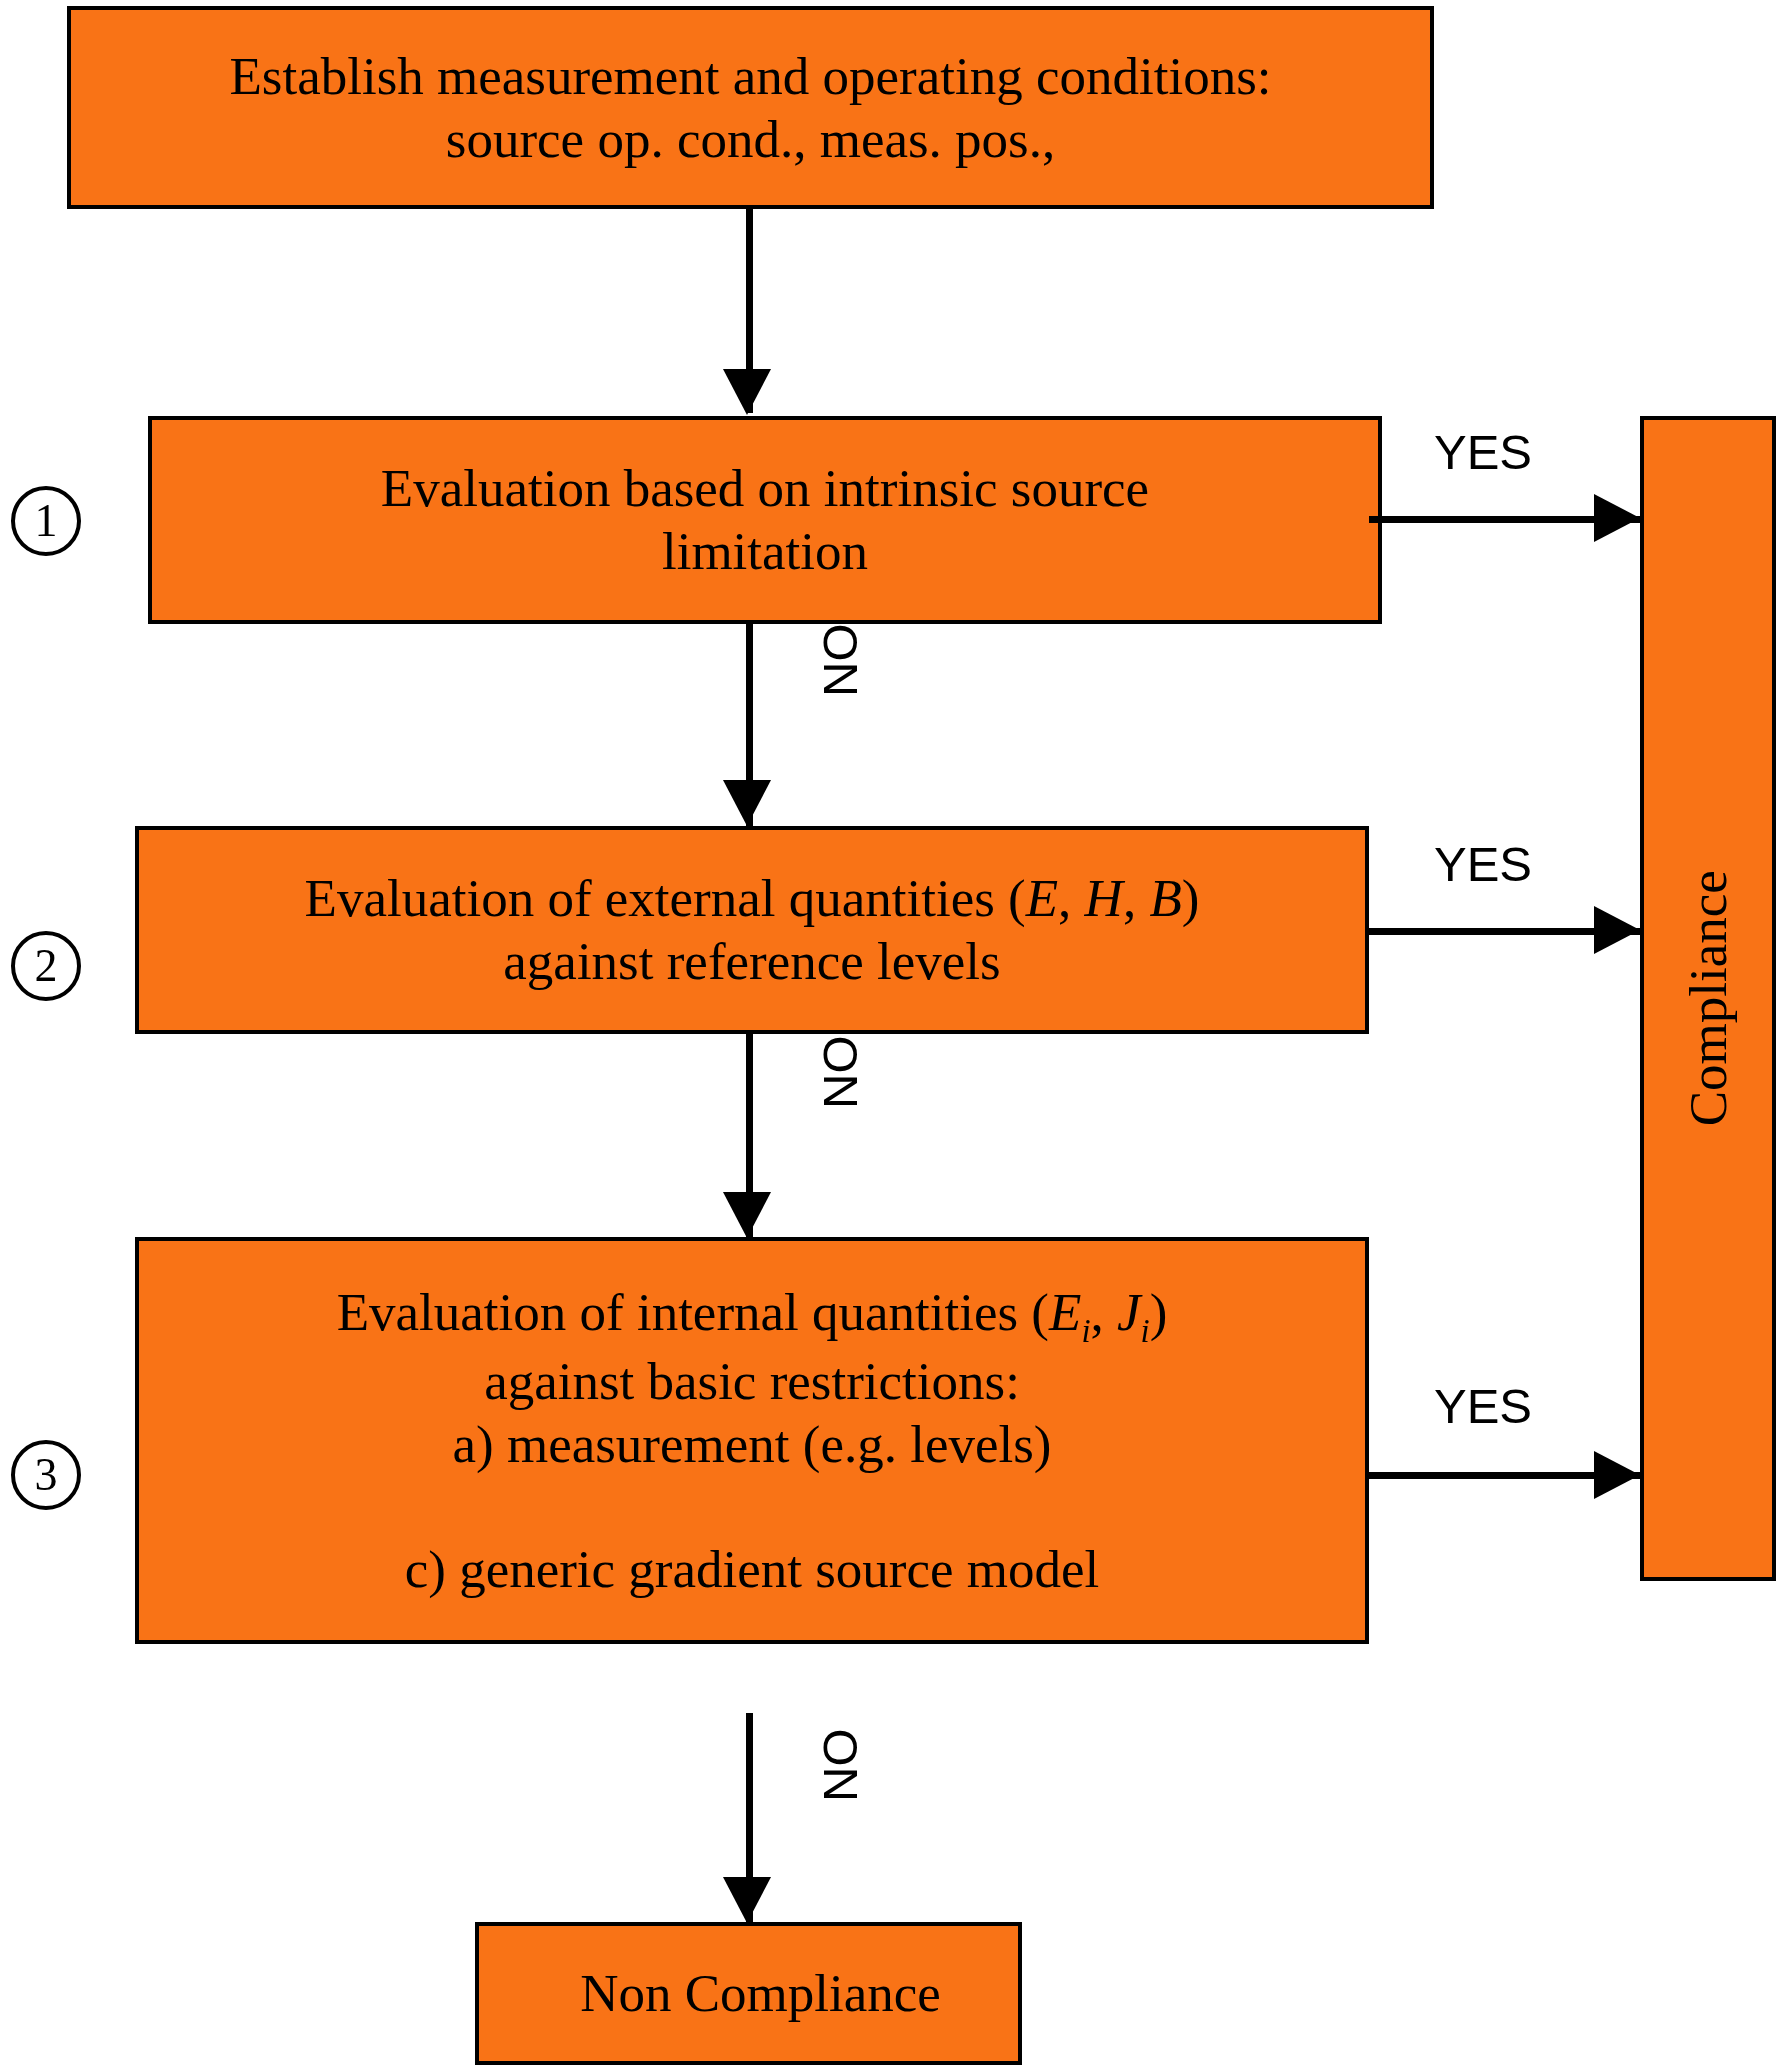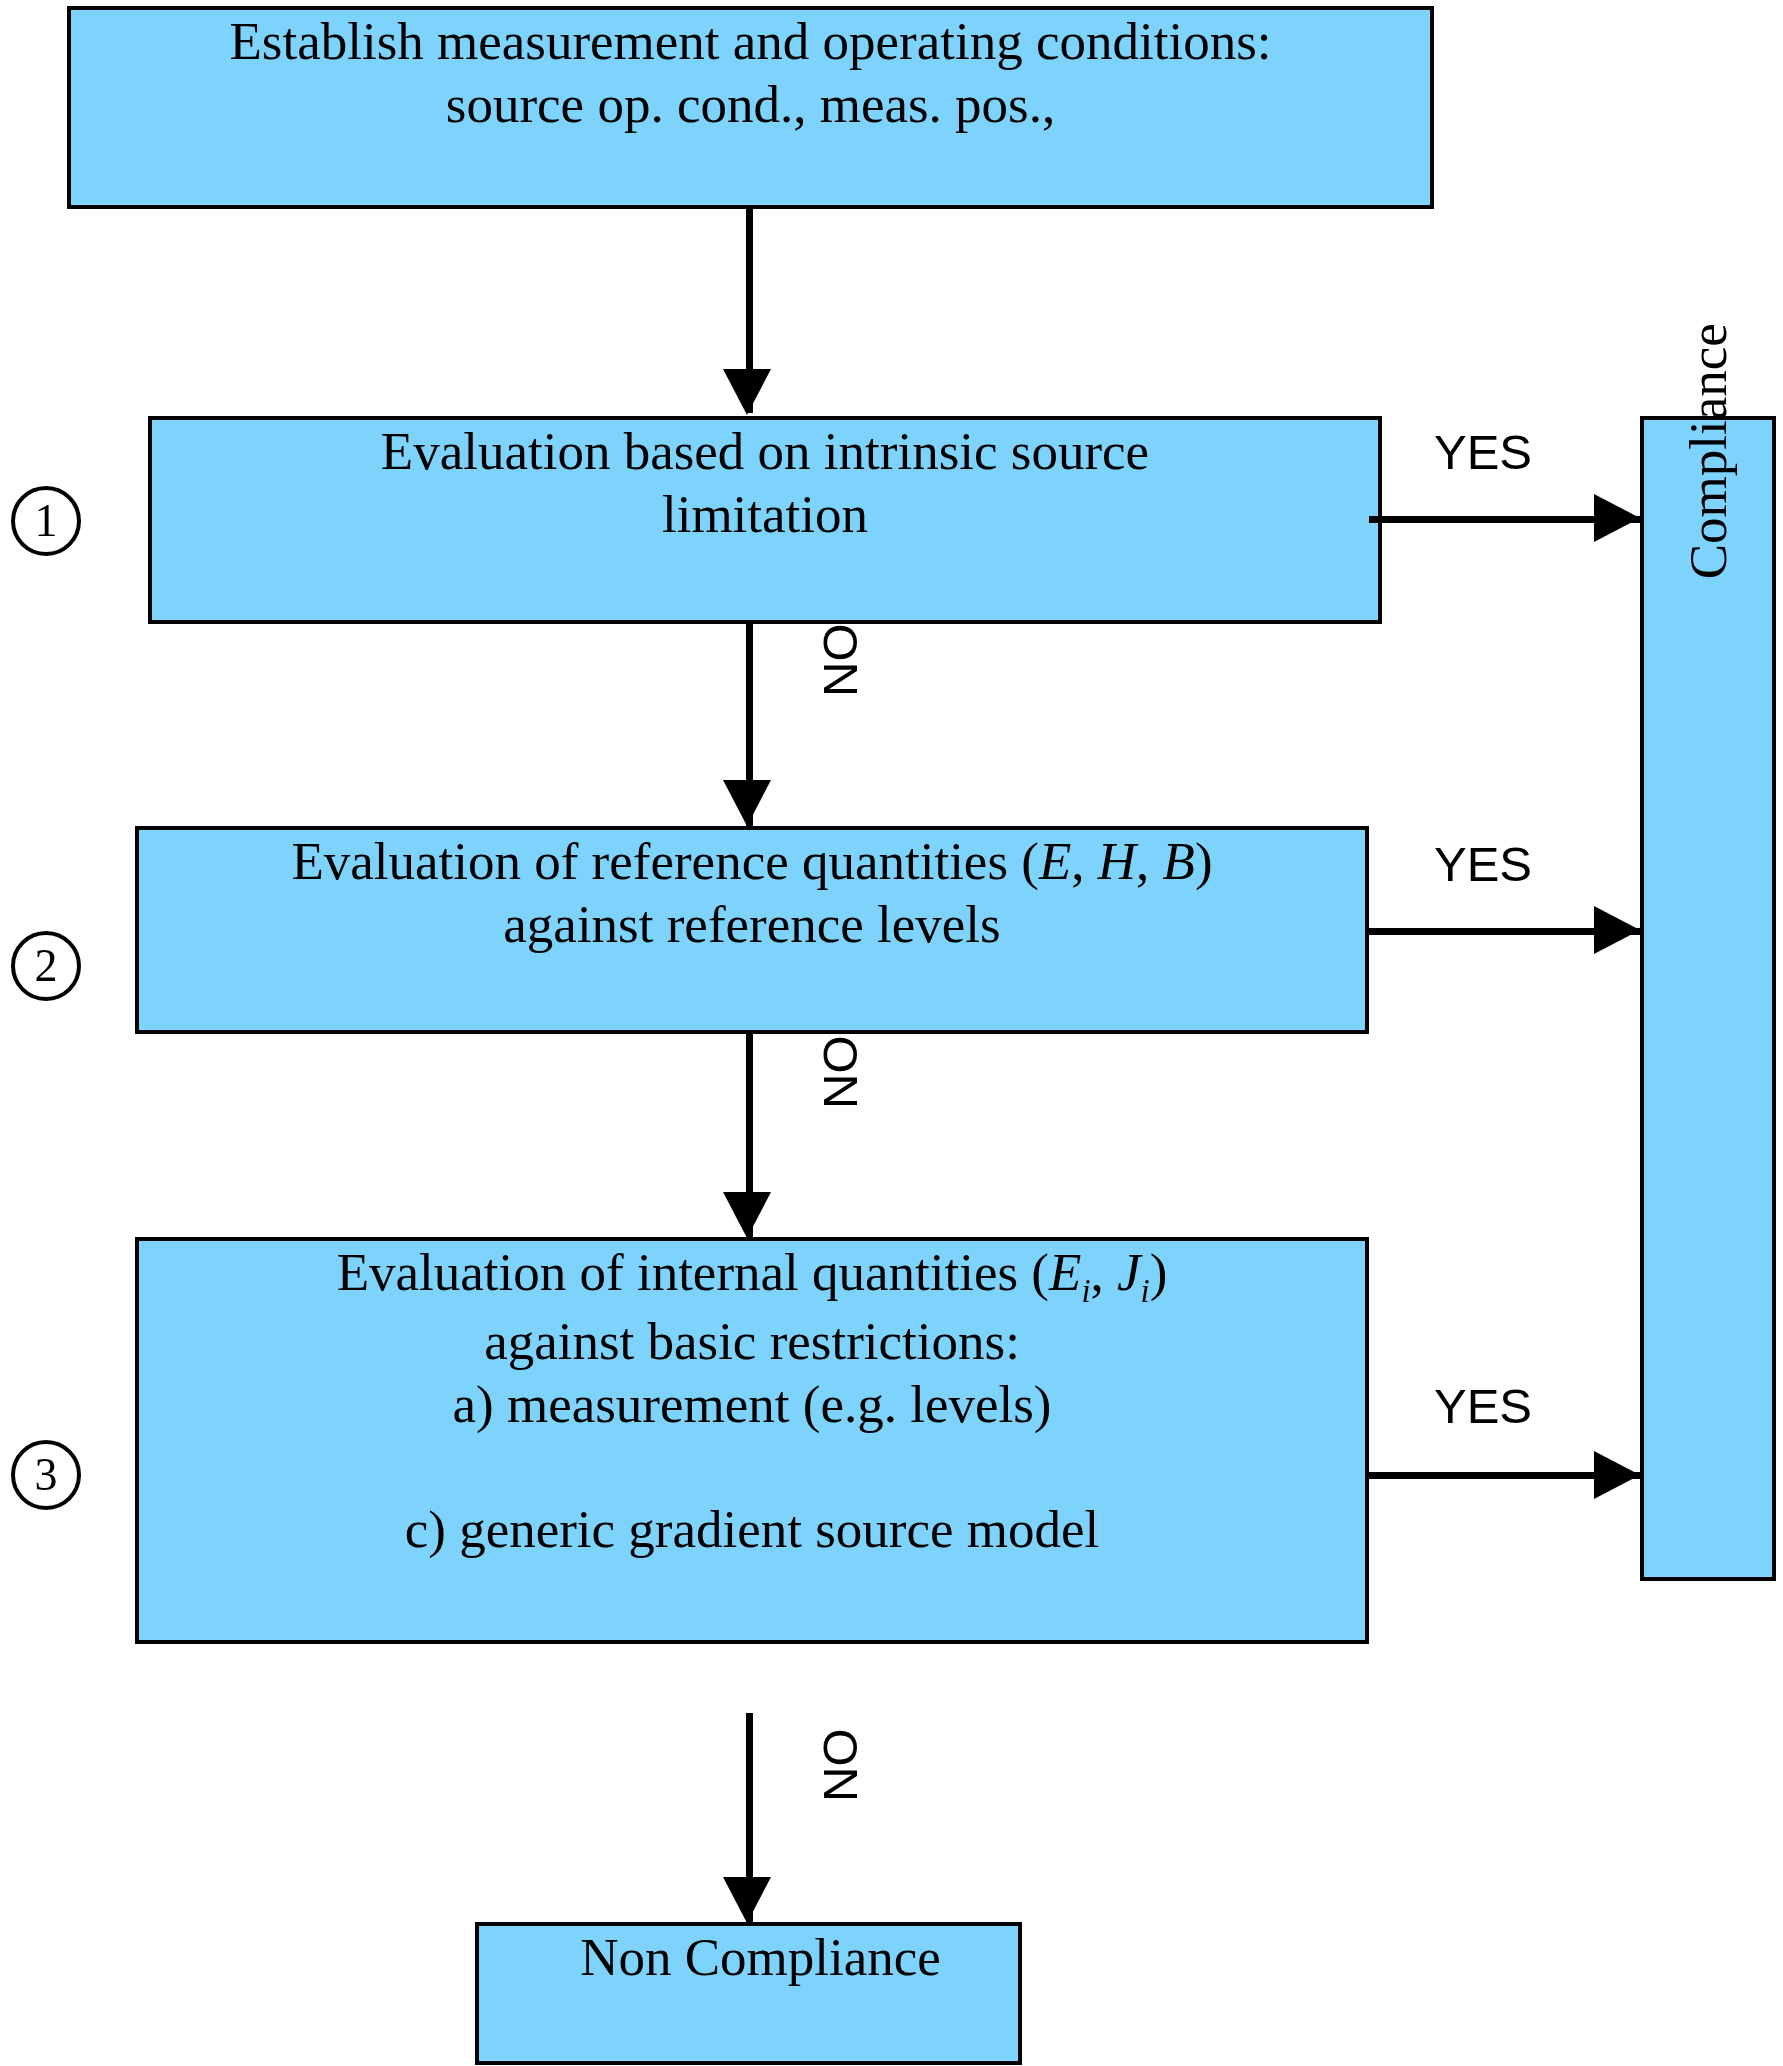--- a/index.html
+++ b/index.html
@@ -12,23 +12,23 @@
     width: 1783px;
     height: 2066px;
     background: #ffffff;
     font-family: "Liberation Serif", "DejaVu Serif", serif;
     overflow: hidden;
   }
   .node {
     position: absolute;
     box-sizing: border-box;
     border: 4.8px solid #000000;
-    background: #7dd3fc;
+    background: #f97316;
     display: flex;
-    align-items: flex-start;
+    align-items: center;
     justify-content: center;
     text-align: center;
     color: #000000;
     line-height: 1.18;
   }
   .node .txt {
     display: block;
     width: 100%;
     padding: 0 14.3px;
     white-space: pre-line;
@@ -180,21 +180,21 @@
   <div class="arrow-right" id="a-yes-1"></div>
 
   <div class="edge-label vertical" id="lbl-no-1">NO</div>
   <div class="vline" id="v-1-2"></div>
   <div class="arrow-down" id="a-1-2"></div>
 
   <div class="step-marker" id="marker-2">
     <span>2</span>
   </div>
   <div class="node" id="node-step2">
-    <span class="txt"><span>Evaluation of reference quantities (</span><span class="it">E</span><span>, </span><span class="it">H</span><span>, </span><span class="it">B</span><span>)</span><br><span>against reference levels</span></span>
+    <span class="txt"><span>Evaluation of external quantities (</span><span class="it">E</span><span>, </span><span class="it">H</span><span>, </span><span class="it">B</span><span>)</span><br><span>against reference levels</span></span>
   </div>
 
   <div class="edge-label" id="lbl-yes-2">YES</div>
   <div class="hline" id="h-yes-2"></div>
   <div class="arrow-right" id="a-yes-2"></div>
 
   <div class="edge-label vertical" id="lbl-no-2">NO</div>
   <div class="vline" id="v-2-3"></div>
   <div class="arrow-down" id="a-2-3"></div>
 

